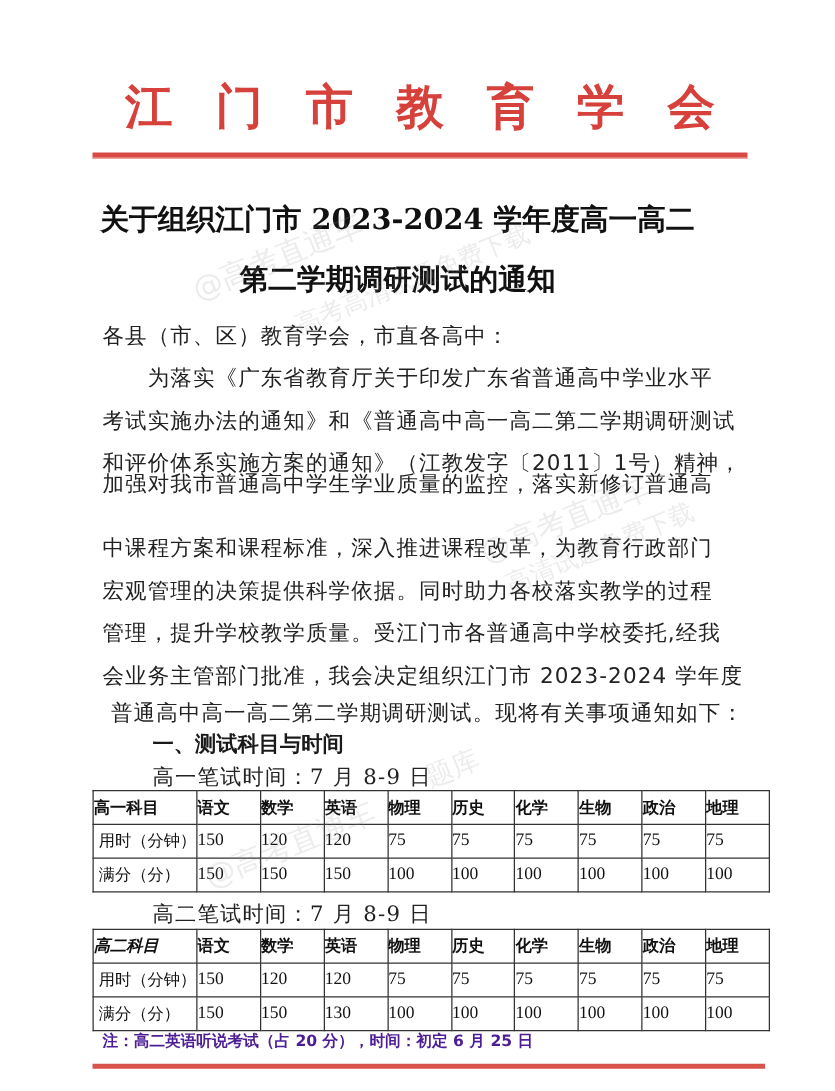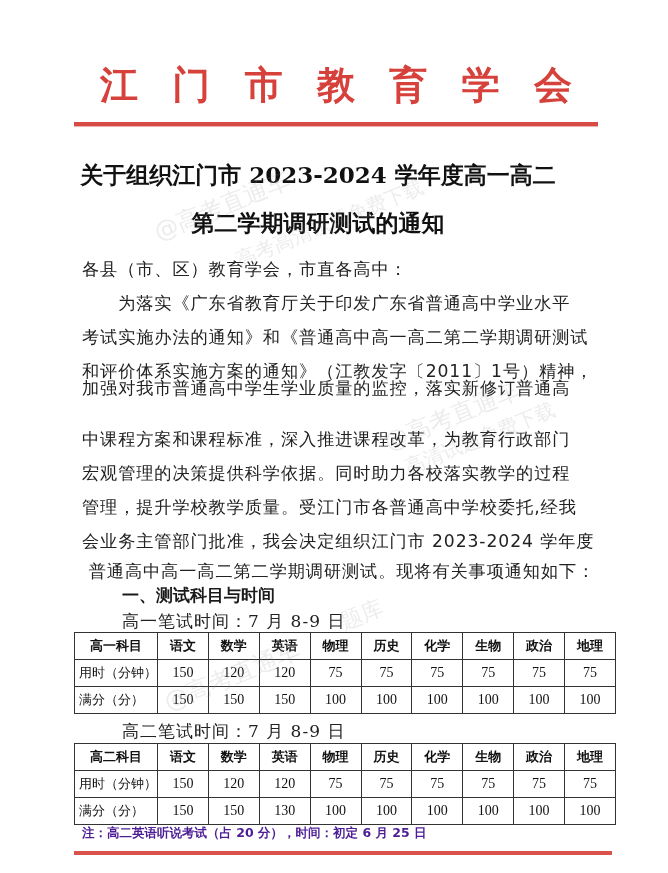--- a/index.html
+++ b/index.html
@@ -83,21 +83,21 @@
       position: absolute;
       left: 74px;
       width: 542px;
       border-collapse: collapse;
       font-family: "Liberation Serif", serif;
       font-size: 14px;
       color: #111;
     }
     table.schedule td {
       border: 1.5px solid #333;
-      text-align: center;
+      text-align: left;
       height: 26px;
       padding: 0;
       white-space: nowrap;
     }
     table.schedule td.head-cell {
       font-family: "DejaVu Sans", sans-serif;
       font-weight: bold;
       font-size: 13px;
     }
     table.schedule td.label-cell {
@@ -204,21 +204,21 @@
     <td>100</td>
     <td>100</td>
   </tr>
 </tbody>
   </table>
 
 <div class="exam-time" style="top:720px;">高二笔试时间：7 月 8-9 日</div>
 <table class="schedule" style="top:743px;">
   <tbody>
       <tr>
-    <td class="head-cell" style="width:72px;">高二科目</td>
+    <td class="head-cell" style="width:72px;font-style:italic;">高二科目</td>
     <td class="head-cell">语文</td>
     <td class="head-cell">数学</td>
     <td class="head-cell">英语</td>
     <td class="head-cell">物理</td>
     <td class="head-cell">历史</td>
     <td class="head-cell">化学</td>
     <td class="head-cell">生物</td>
     <td class="head-cell">政治</td>
     <td class="head-cell">地理</td>
   </tr>

